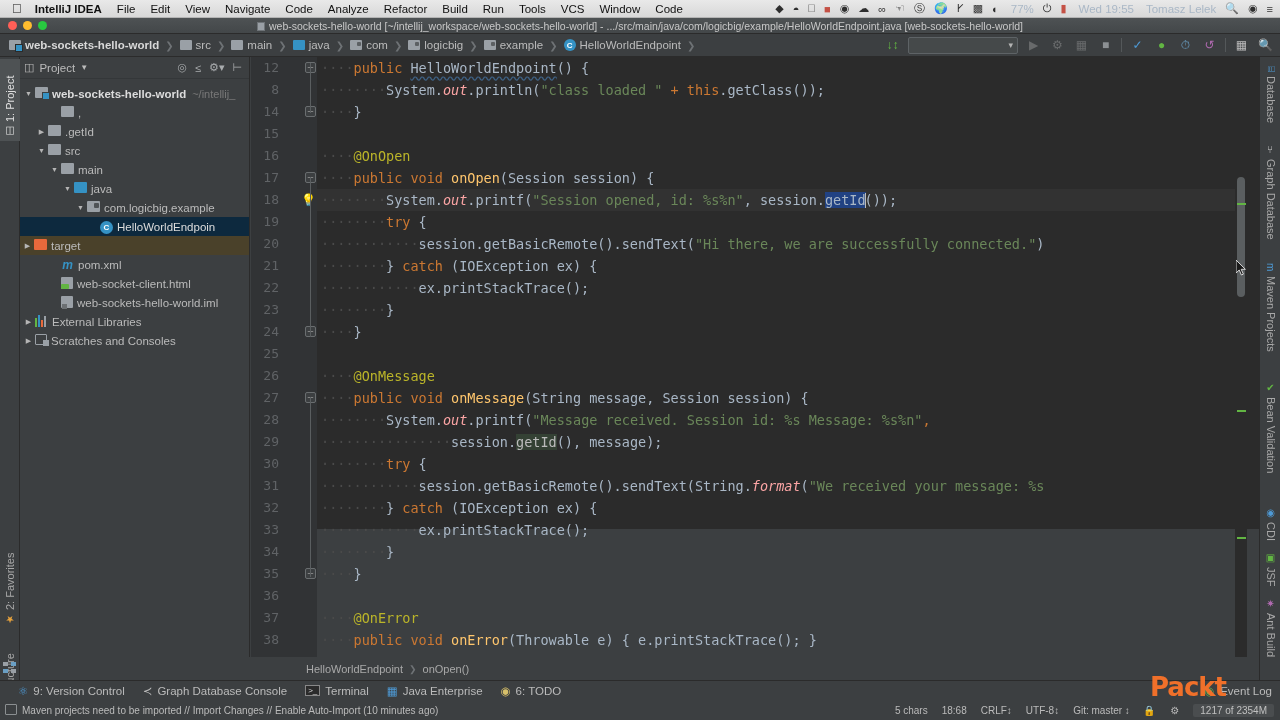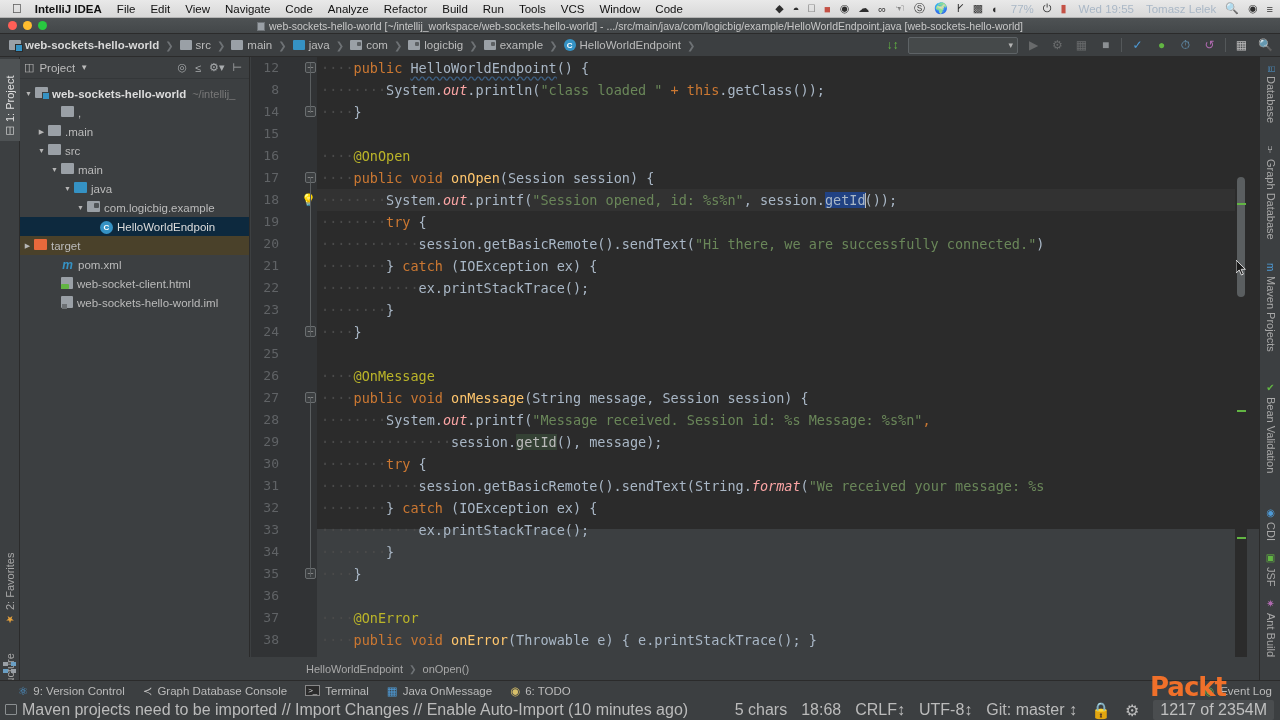--- a/index.html
+++ b/index.html
@@ -198,21 +198,21 @@
     position:absolute; top:680px; left:0; width:1280px; height:20px;
     background:#3c3f41; border-top:1px solid #2b2b2b; display:flex; align-items:center;
     font-size:11.5px; color:#bbbbbb;
   }
   .btab{ display:flex; align-items:center; gap:5px; margin-left:18px; white-space:nowrap; }
   #bottom-bar .right{ margin-left:auto; display:flex; align-items:center; padding-right:8px; gap:6px; }
 
   
   #status-bar{
     position:absolute; top:700px; left:0; width:1280px; height:20px;
-    background:#3c3f41; display:flex; align-items:center; font-size:16px; color:#bbbbbb;justify-content:space-between;
+    background:#3c3f41; display:flex; align-items:center; font-size:10px; color:#bbbbbb;justify-content:space-between;
   }
   #status-bar .msg{ margin-left:22px; white-space:nowrap; }
   #status-bar .right{ margin-left:auto; display:flex; align-items:center; gap:14px; padding-right:6px; white-space:nowrap;}
   #status-bar .memory{ background:#4a4d4f; padding:1px 7px; border-radius:2px; color:#c0c0c0; }
   #status-msg-icon{ position:absolute; left:5px; top:4px; width:12px; height:11px; border:1px solid #8b8f91; border-radius:1px;}
 
   
   #packt{
     position:absolute; left:1150px; top:672px; font-size:26px; font-weight:bold;
     color:#f0702a; letter-spacing:-1px; z-index:50; font-family:"DejaVu Sans", sans-serif;
@@ -370,21 +370,21 @@
         <span class="hint">~/intellij_</span>
       </div>
       <div class="trow" style="padding-left: 29px;">
         <span class="arrow"></span>
         <span class="tico"><span class="i-folder"></span></span>
         <span class="tlabel">,</span>
       </div>
       <div class="trow" style="padding-left: 16px;">
         <span class="arrow">▶</span>
         <span class="tico"><span class="i-folder"></span></span>
-        <span class="tlabel">.main</span>
+        <span class="tlabel">.getId</span>
       </div>
       <div class="trow" style="padding-left: 16px;">
         <span class="arrow">▼</span>
         <span class="tico"><span class="i-folder"></span></span>
         <span class="tlabel">src</span>
       </div>
       <div class="trow" style="padding-left: 29px;">
         <span class="arrow">▼</span>
         <span class="tico"><span class="i-folder"></span></span>
         <span class="tlabel">main</span>
@@ -416,20 +416,35 @@
       </div>
       <div class="trow" style="padding-left: 29px;">
         <span class="arrow"></span>
         <span class="tico"><span class="i-html"></span></span>
         <span class="tlabel">web-socket-client.html</span>
       </div>
       <div class="trow" style="padding-left: 29px;">
         <span class="arrow"></span>
         <span class="tico"><span class="i-iml"></span></span>
         <span class="tlabel">web-sockets-hello-world.iml</span>
+      </div>
+      <div class="trow" style="padding-left: 3px;">
+        <span class="arrow">▶</span>
+        <span class="tico"><span class="i-lib">
+            <b></b>
+            <b></b>
+            <b></b>
+            <b></b>
+          </span></span>
+        <span class="tlabel">External Libraries</span>
+      </div>
+      <div class="trow" style="padding-left: 3px;">
+        <span class="arrow">▶</span>
+        <span class="tico"><span class="i-scratch"></span></span>
+        <span class="tlabel">Scratches and Consoles</span>
       </div>
     </div>
 </div>
 
 <div id="editor">
   <div id="gutter">
       <div class="lnum" style="top: 0px;">12</div>
       <div class="foldmark" style="top: 5px;">–</div>
       <div class="lnum" style="top: 22px;">8</div>
       <div class="lnum" style="top: 44px;">14</div>
@@ -530,21 +545,21 @@
   <div class="btab">
     <span>≺</span>
     <span>Graph Database Console</span>
   </div>
   <div class="btab">
     <span style="background:#2b2b2b;color:#ddd;padding:0 2px;border:1px solid #888;font-size:8px;">&gt;_</span>
     <span>Terminal</span>
   </div>
   <div class="btab">
     <span style="color:#4e9ad6;">▦</span>
-    <span>Java OnMessage</span>
+    <span>Java Enterprise</span>
   </div>
   <div class="btab">
     <span style="color:#d8c06a;">◉</span>
     <span>6: TODO</span>
   </div>
   <div class="right">
     <span style="color:#6aa84f;">◉</span>
     <span>Event Log</span>
   </div>
 </div>

